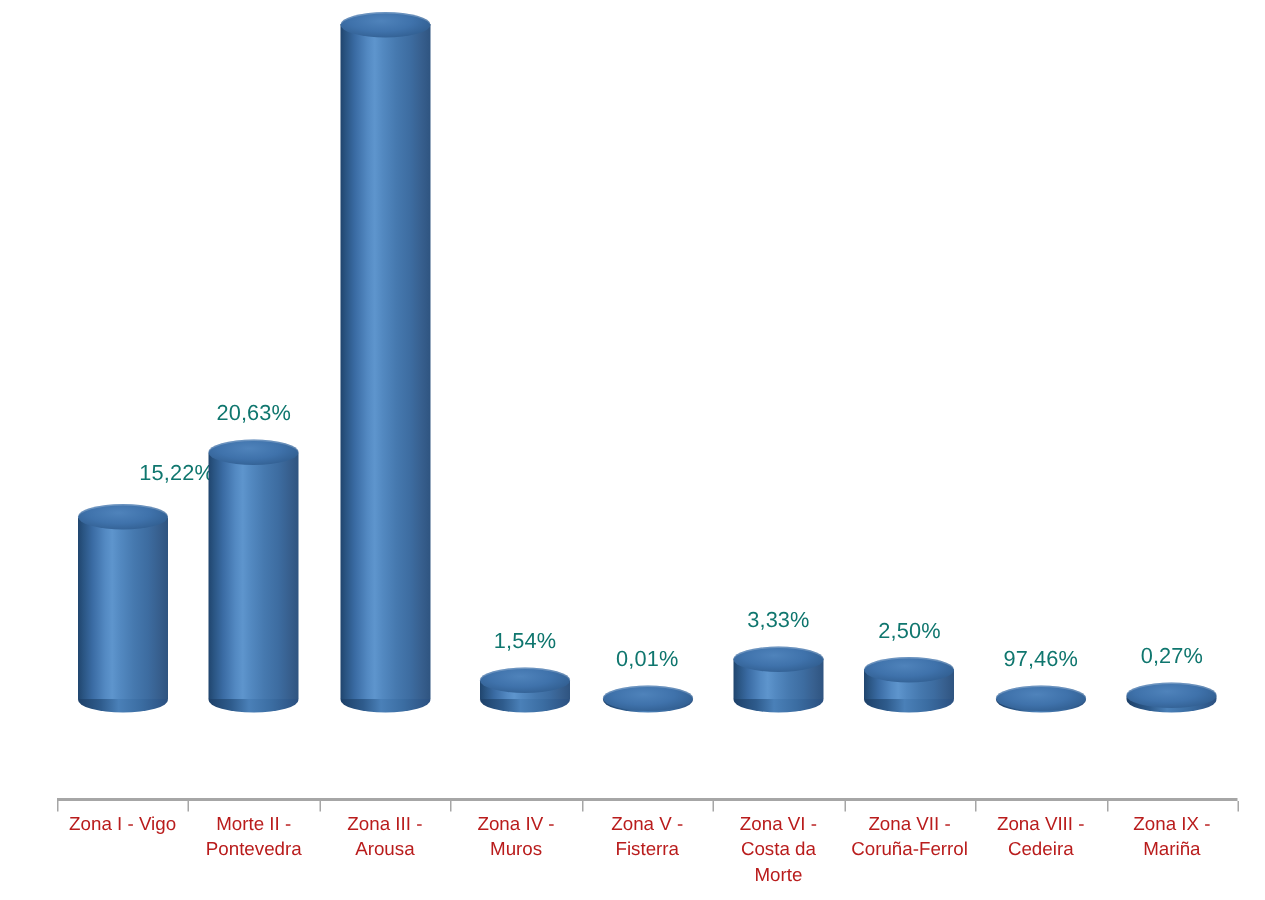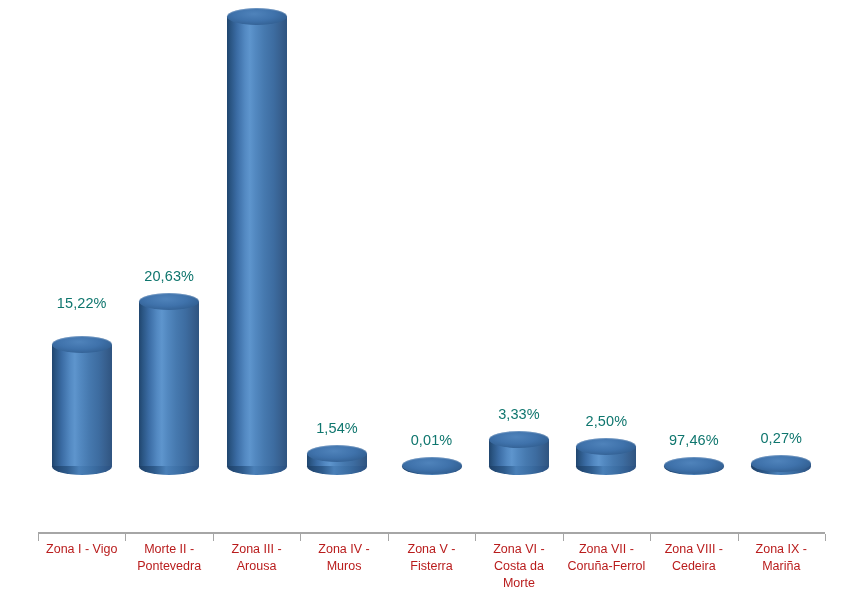--- a/index.html
+++ b/index.html
@@ -138,39 +138,39 @@
 <div id="chart-root">
 
   <div id="plot-area">
 
     <div id="columns-layer">
         <div class="column" style="left: 51.7222px; width: 60px; height: 138.329px;">
           <div class="cylinder" style="height: 138.329px;">
             <div class="cyl-bottom" style="height: 17px; bottom: -8.5px;"></div>
             <div class="cyl-body" style="height: 121.329px; bottom: 0px;"></div>
             <div class="cyl-top" style="height: 17px; bottom: 112.829px;"></div>
-            <div class="value-label" style="bottom: 155px;">15,22%</div>
+            <div class="value-label" style="bottom: 142px; margin-left: 36px;">15,22%</div>
           </div>
         </div>
         <div class="column" style="left: 139.167px; width: 60px; height: 181.455px;">
           <div class="cylinder" style="height: 181.455px;">
             <div class="cyl-bottom" style="height: 17px; bottom: -8.5px;"></div>
             <div class="cyl-body" style="height: 164.455px; bottom: 0px;"></div>
             <div class="cyl-top" style="height: 17px; bottom: 155.955px;"></div>
             <div class="value-label" style="bottom: 181.955px;">20,63%</div>
           </div>
         </div>
         <div class="column" style="left: 226.611px; width: 60px; height: 467px;">
           <div class="cylinder" style="height: 467px;">
             <div class="cyl-bottom" style="height: 17px; bottom: -8.5px;"></div>
             <div class="cyl-body" style="height: 450px; bottom: 0px;"></div>
             <div class="cyl-top" style="height: 17px; bottom: 441.5px;"></div>
           </div>
         </div>
-        <div class="column" style="left: 307px; width: 60px; height: 29.2764px;">
+        <div class="column" style="left: 320px; width: 60px; height: 29.2764px;">
           <div class="cylinder" style="height: 29.2764px;">
             <div class="cyl-bottom" style="height: 17px; bottom: -8.5px;"></div>
             <div class="cyl-body" style="height: 12.2764px; bottom: 0px;"></div>
             <div class="cyl-top" style="height: 17px; bottom: 3.77635px;"></div>
             <div class="value-label" style="bottom: 29.7764px;">1,54%</div>
           </div>
         </div>
         <div class="column" style="left: 401.5px; width: 60px; height: 17.0797px;">
           <div class="cylinder" style="height: 17.0797px;">
             <div class="cyl-bottom" style="height: 17px; bottom: -8.5px;"></div>

